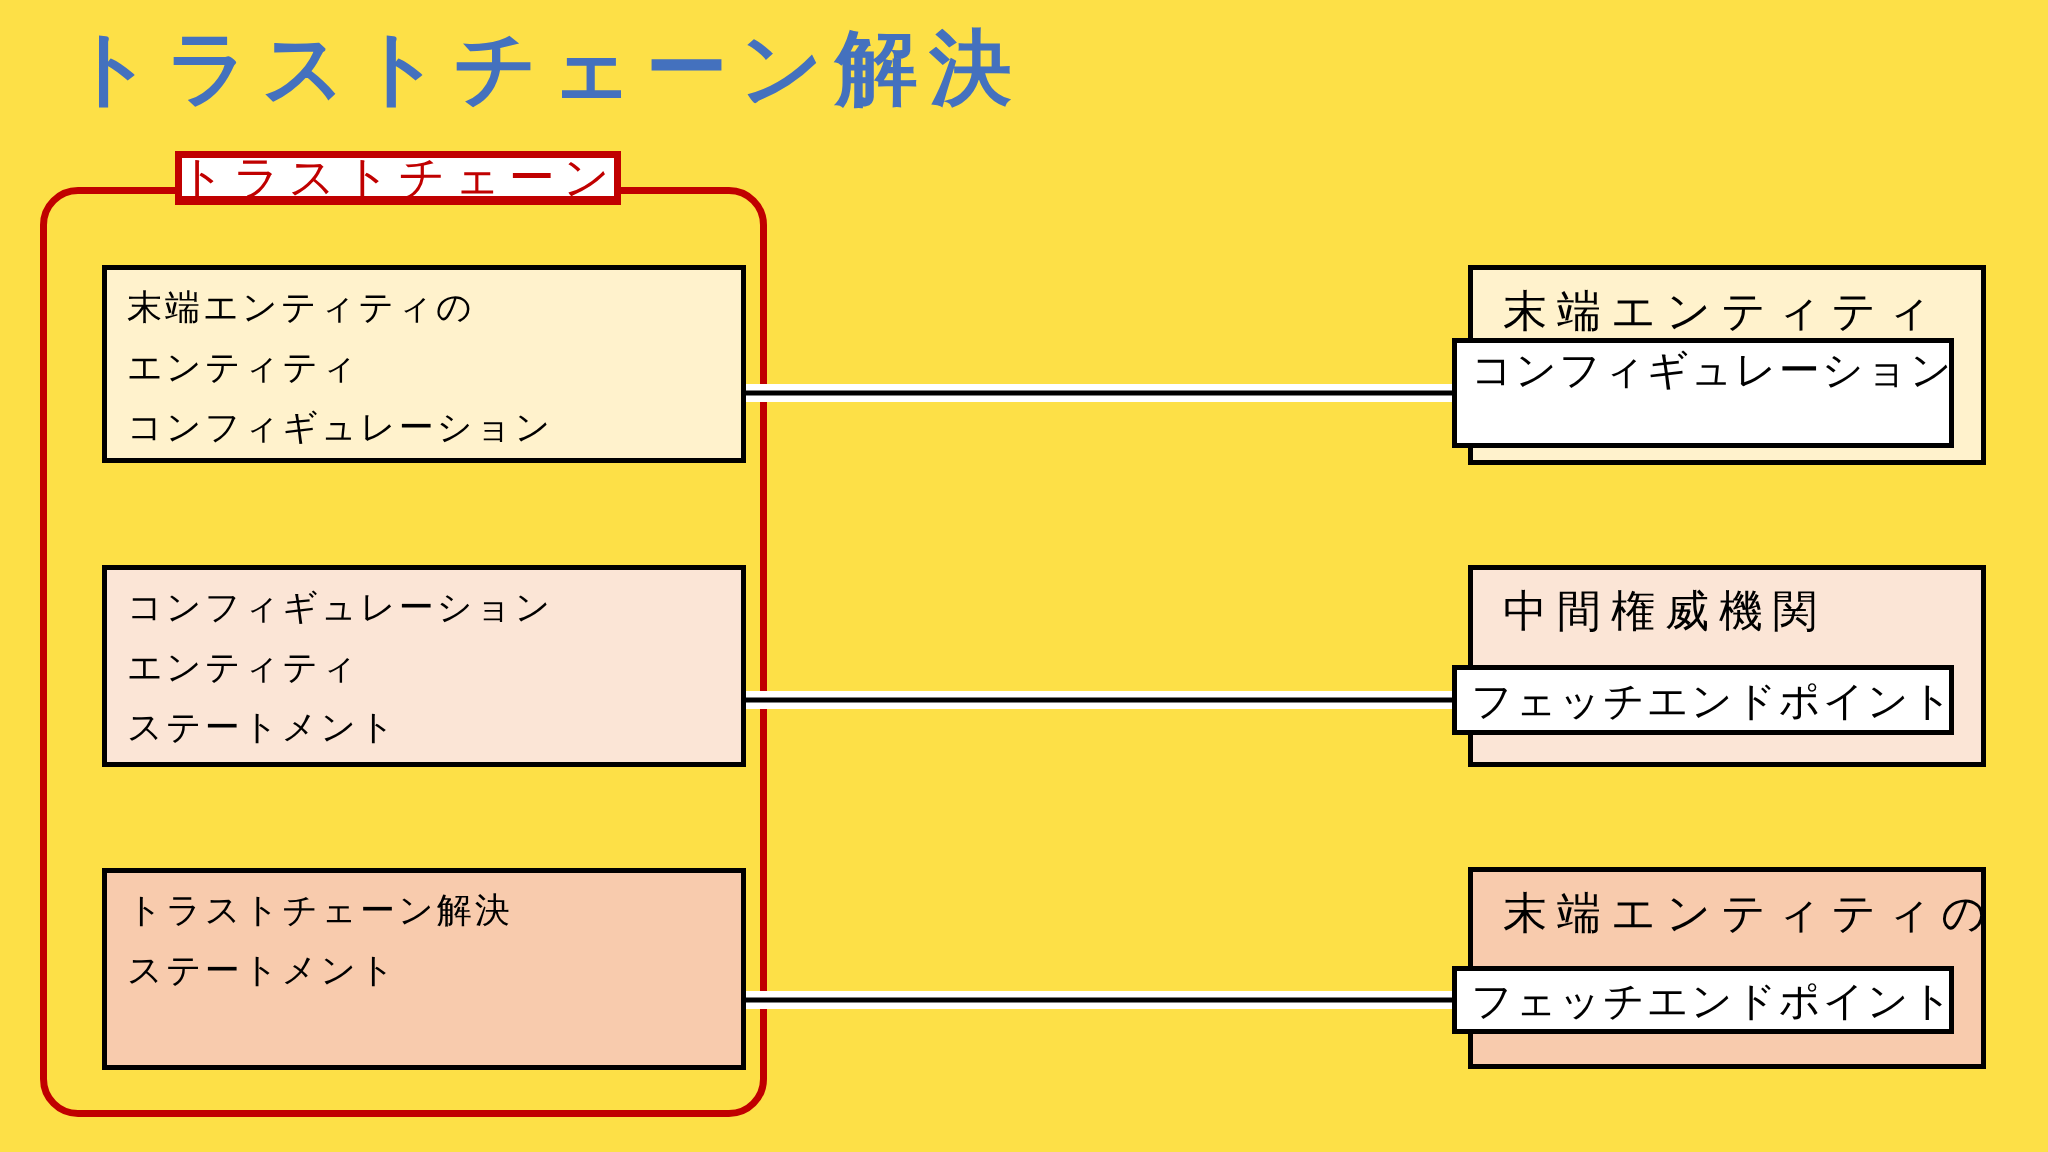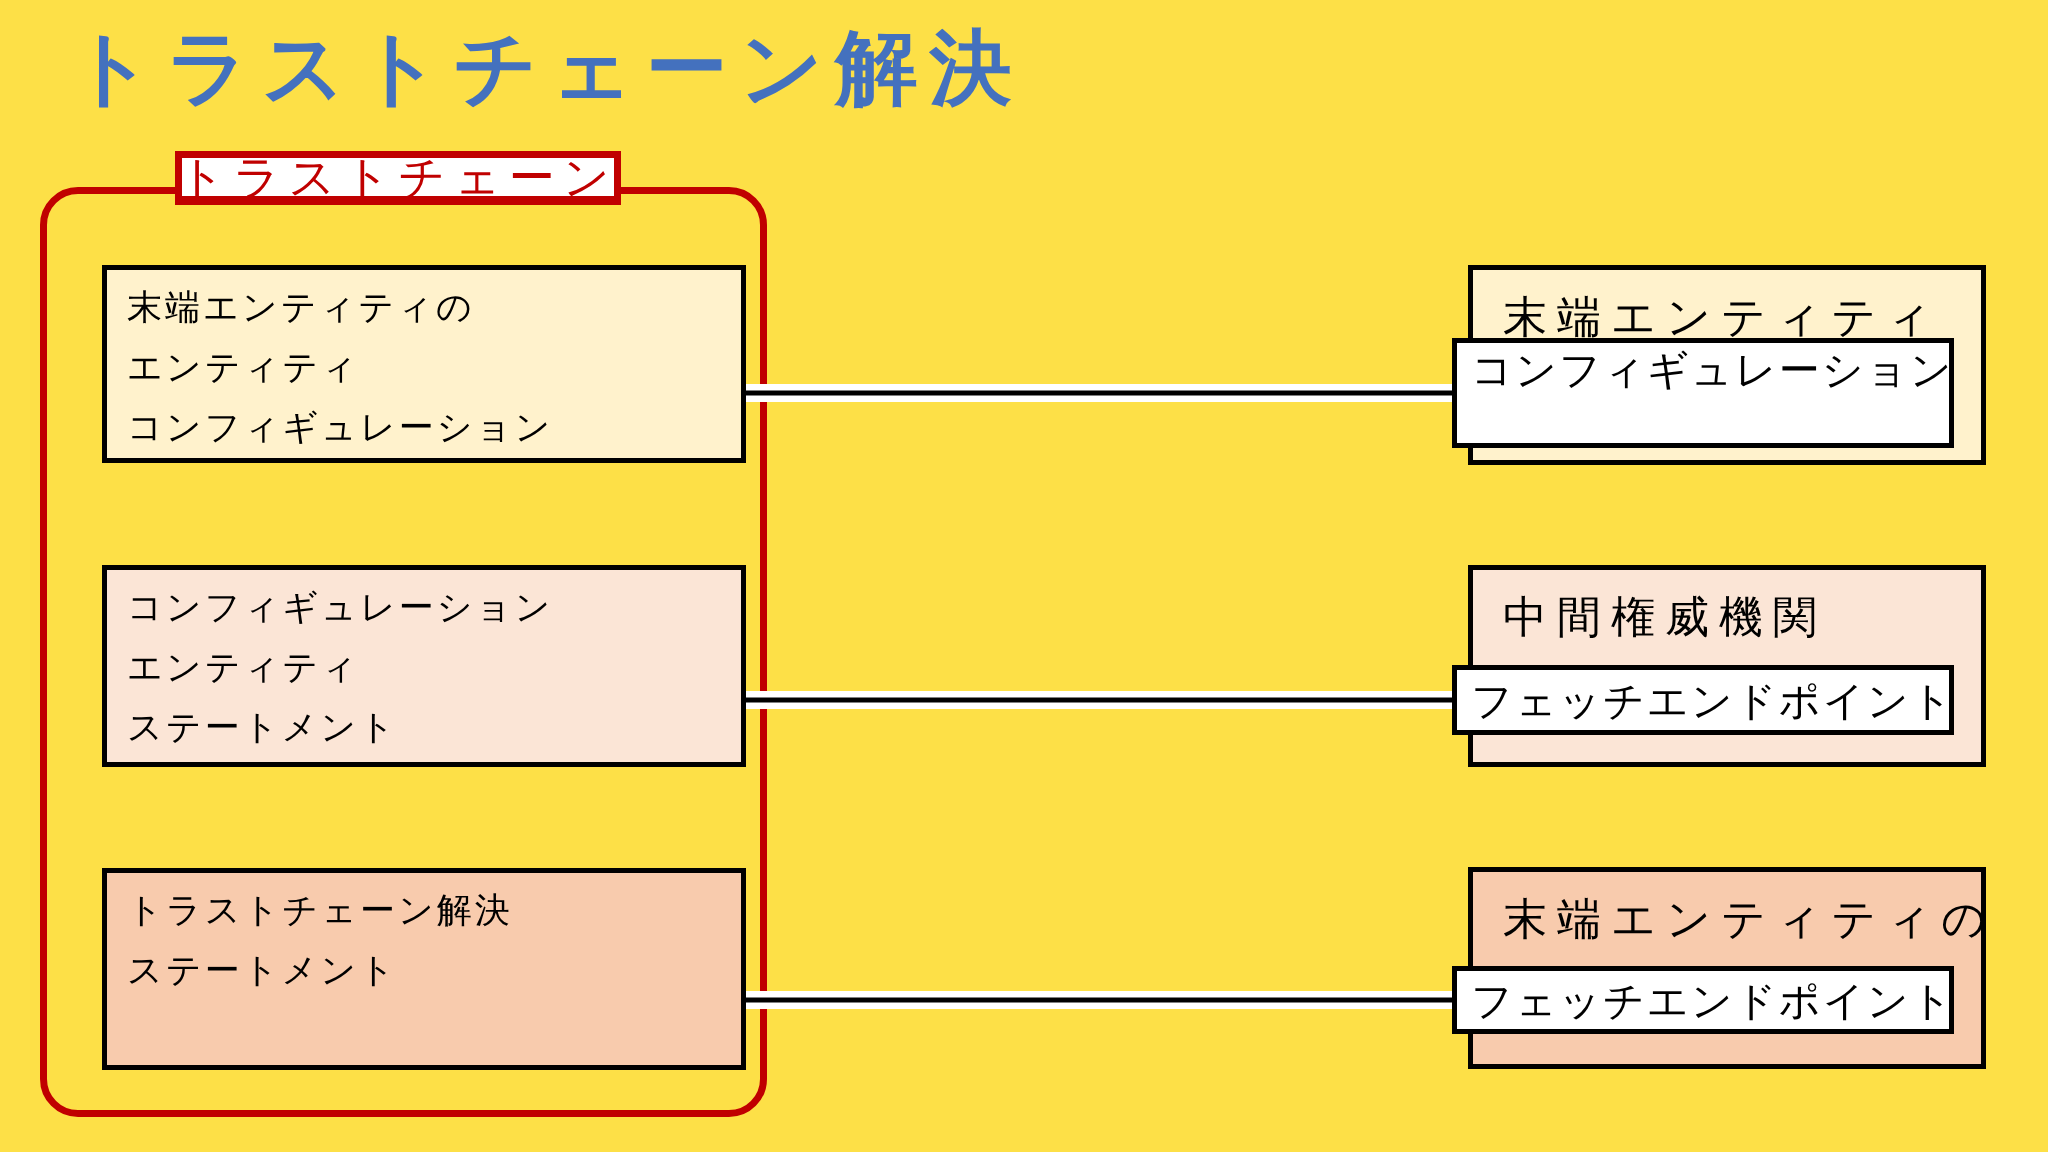--- a/index.html
+++ b/index.html
@@ -37,21 +37,21 @@
   .lbox3{top:868px;height:202px;background:#F8CBAD;}
   .lbox .line{display:block;}
   .rbox{
     position:absolute;left:1468px;width:518px;box-sizing:border-box;
     border:5px solid #000;z-index:3;color:#000;
   }
   .rbox1{top:265px;height:200px;background:#FFF2CC;}
   .rbox2{top:565px;height:202px;background:#FBE5D6;}
   .rbox3{top:867px;height:202px;background:#F8CBAD;}
   .rtitle{
-    padding:12px 0 0 30px;font-size:44px;letter-spacing:10px;white-space:nowrap;margin-top:6px;
+    padding:12px 0 0 30px;font-size:44px;letter-spacing:10px;white-space:nowrap;
   }
   .endpoint{
     position:absolute;left:1452px;width:502px;box-sizing:border-box;
     border:5px solid #000;background:#ffffff;z-index:3;
     font-size:41px;letter-spacing:2px;color:#000;
     padding-left:14px;white-space:nowrap;
   }
   .ep1{top:338px;height:110px;line-height:50px;padding-top:2px;}
   .ep2{top:665px;height:70px;line-height:62px;}
   .ep3{top:966px;height:68px;line-height:60px;}

